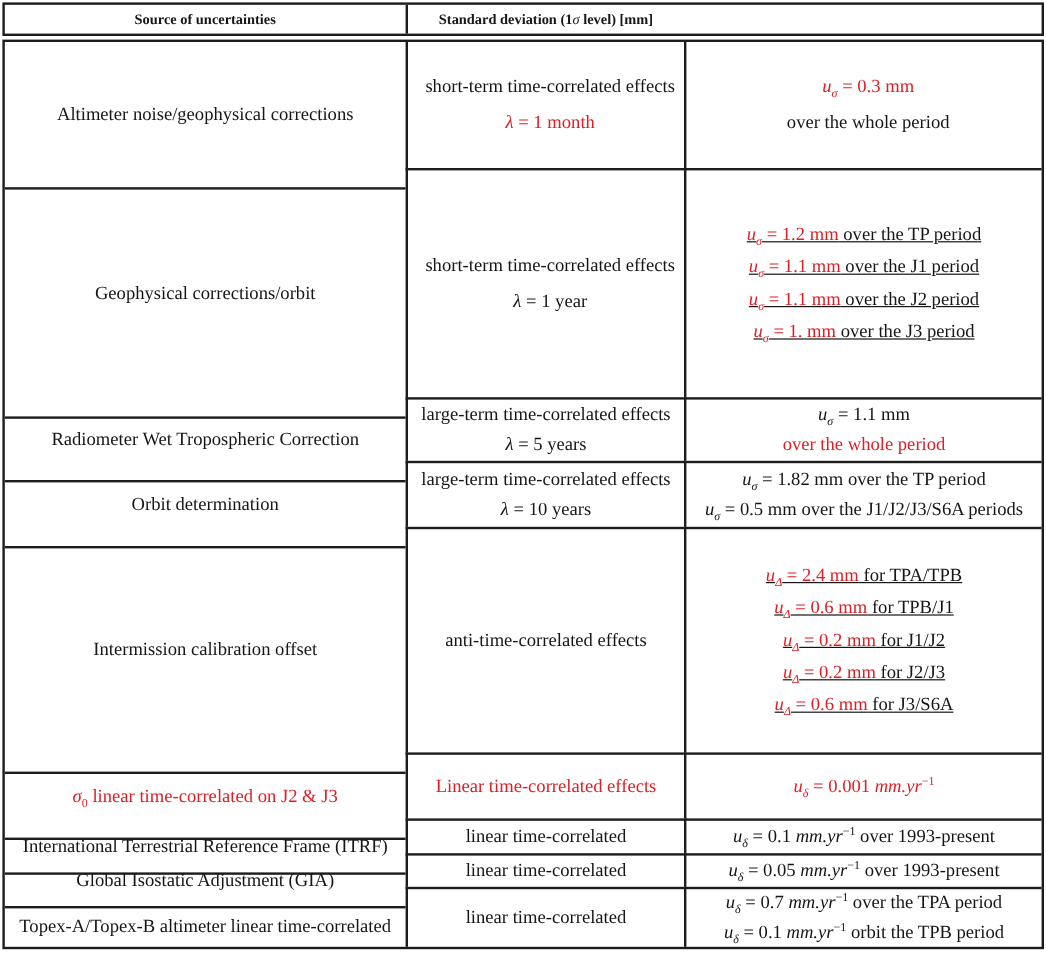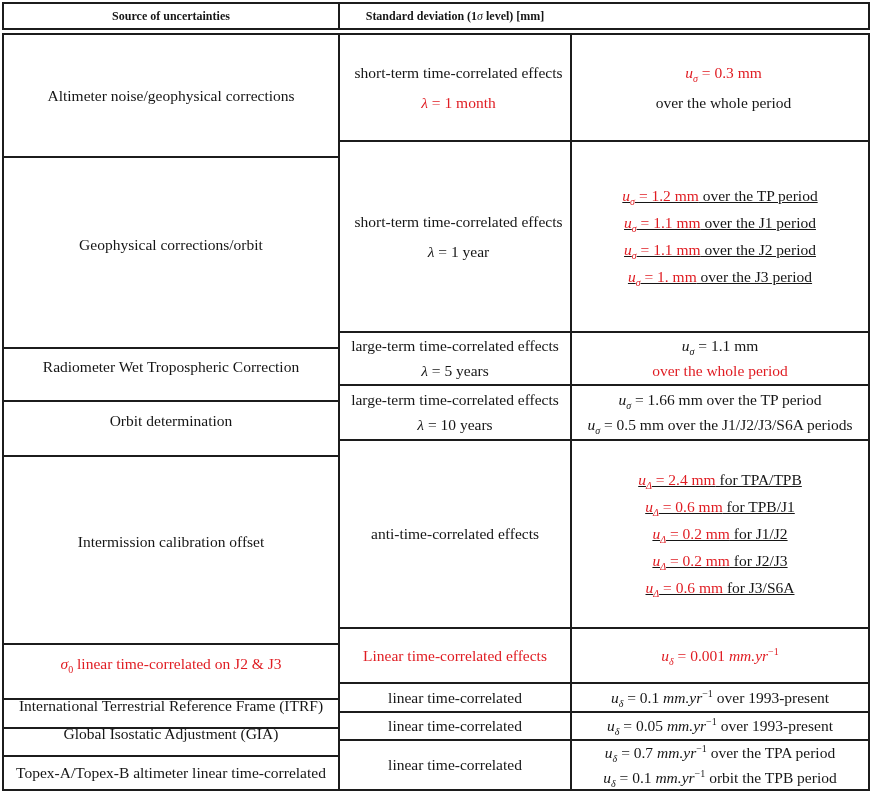--- a/index.html
+++ b/index.html
@@ -110,21 +110,21 @@
     </div>
 
     <div class="cell c0">
       <div class="line">Orbit determination</div>
     </div>
     <div class="cell gap6">
       <div class="line">large-term time-correlated effects</div>
       <div class="line"><span class="mi">λ</span><span> = 10 years</span></div>
     </div>
     <div class="cell gap6">
-      <div class="line"><span class="mi">u</span><sub class="ms">σ</sub><span> = 1.66 mm</span><span> over the TP period</span></div>
+      <div class="line"><span class="mi">u</span><sub class="ms">σ</sub><span> = 1.82 mm</span><span> over the TP period</span></div>
       <div class="line"><span class="mi">u</span><sub class="ms">σ</sub><span> = 0.5 mm</span><span> over the J1/J2/J3/S6A periods</span></div>
     </div>
 
     <div class="cell c0">
       <div class="line">Intermission calibration offset</div>
     </div>
     <div class="cell">
       <div class="line">anti-time-correlated effects</div>
     </div>
     <div class="cell gap7">

